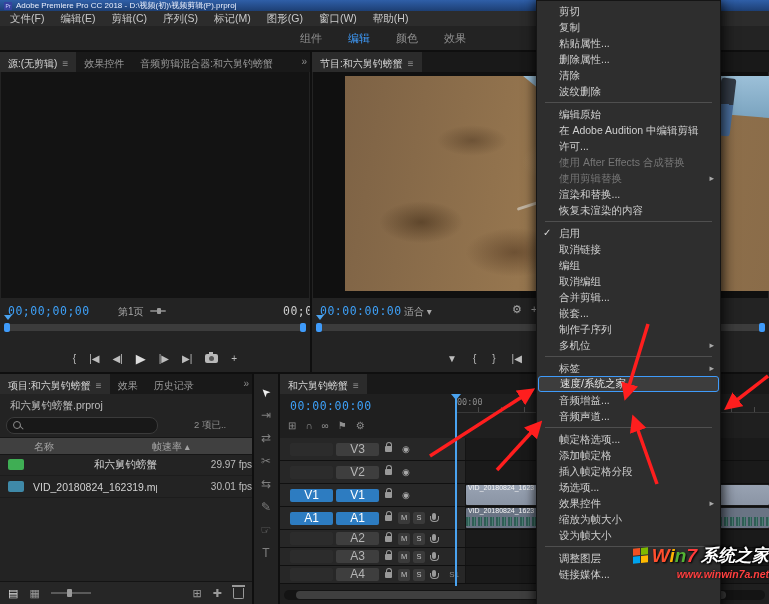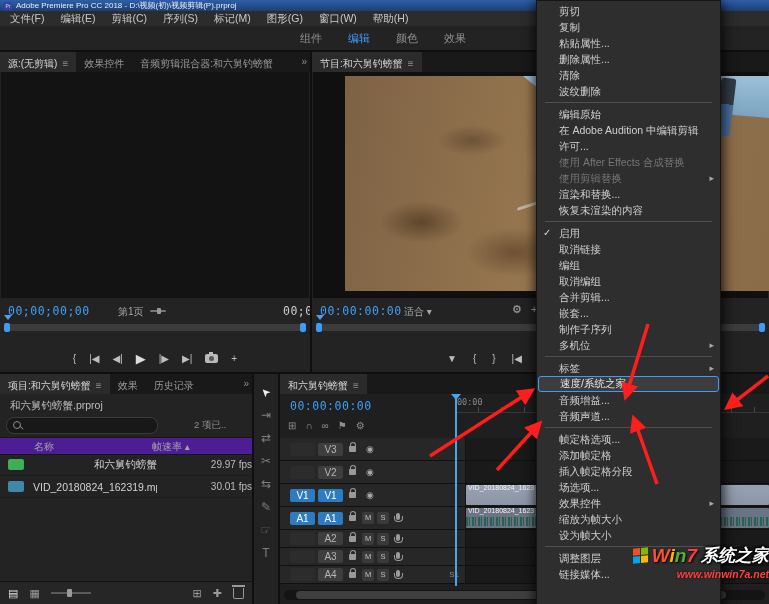--- a/index.html
+++ b/index.html
@@ -69,21 +69,21 @@
     position:relative;margin:0 0 2px 6px;vertical-align:middle;}
   .mslider:after{content:"";position:absolute;left:7px;top:-2px;width:4px;height:6px;background:#999;border-radius:1px;}
   
   #project-panel{left:0;top:374px;width:252px;height:230px;text-align:right;}
   #proj-file{position:absolute;left:10px;top:25px;font-size:10.5px;color:#bdbdbd;}
   #proj-search{position:absolute;left:6px;top:43px;width:150px;height:15px;background:#181818;
     border:1px solid #3a3a3a;border-radius:8px;}
   .mag{width:6px;height:6px;border:1px solid #8a8a8a;border-radius:50%;position:absolute;left:6px;top:3px;}
   .mag:after{content:"";position:absolute;left:5px;top:5px;width:5px;height:1px;background:#8a8a8a;transform:rotate(45deg);}
   #proj-count{position:absolute;left:194px;top:45px;font-size:9.5px;color:#8f8f8f;white-space:nowrap;}
-  #proj-header{position:absolute;left:0;right:0;top:63px;height:16px;background:#4c1d95;
+  #proj-header{position:absolute;left:0;right:0;top:63px;height:16px;background:#404040;
     border-top:1px solid #161616;border-bottom:1px solid #161616;font-size:10px;color:#a5a5a5;}
   #col-name{position:absolute;left:34px;top:2px;} #col-fps{position:absolute;left:152px;top:2px;}
   #proj-rows{position:absolute;left:0;right:0;top:80px;}
   .prow{height:21px;display:flex;align-items:center;border-bottom:1px solid #1c1c1c;}
   .swatch{width:16px;height:11px;border-radius:2px;margin:0 9px 0 8px;flex:0 0 auto;}
   .pname{flex:1;font-size:10.5px;color:#d2d2d2;white-space:nowrap;overflow:hidden;}
   .pfps{width:95px;font-size:10px;color:#bdbdbd;flex:0 0 auto;}
   #proj-footer{position:absolute;left:0;right:0;bottom:0;height:22px;background:#262626;
     border-top:1px solid #141414;display:flex;align-items:center;gap:11px;padding:0 8px;
     font-size:11px;color:#9a9a9a;}
@@ -105,22 +105,22 @@
   #tl-icons{position:absolute;left:8px;top:26px;display:flex;gap:9px;font-size:10px;color:#8f8f8f;}
   #ruler{position:absolute;left:175px;right:0;top:0;height:18px;border-bottom:1px solid #383838;
     background-image:repeating-linear-gradient(90deg,#4a4a4a 0 1px,transparent 1px 23px);
     background-size:100% 5px;background-position:0 100%;background-repeat:no-repeat;}
   .rlabel{position:absolute;top:3px;font-size:8.5px;color:#8a8a8a;font-family:"DejaVu Sans Mono",monospace;white-space:nowrap;}
   #tracks{position:absolute;left:0;right:0;top:44px;}
   .trow{height:22px;display:flex;border-bottom:1px solid #101010;}
   .trow.small{height:17px;}
   .thead{width:175px;flex:0 0 auto;background:#272727;border-right:1px solid #141414;
     display:flex;align-items:center;gap:3px;padding-left:10px;position:relative;}
-  .badge{min-width:17px;height:13px;line-height:13px;font-size:10px;text-align:center;
-    background:#3e3e3e;color:#b5b5b5;border-radius:2px;padding:0 4px;}
+  .badge{min-width:17px;height:13px;line-height:13px;font-size:12px;text-align:center;
+    background:#3e3e3e;color:#b5b5b5;border-radius:2px;padding:0 13px;}
   .badge.on{background:#2d7cc1;color:#fff;}
   .badge.empty{background:#2c2c2c;}
   .lock{width:7px;height:6px;background:#999;border-radius:1px;position:relative;margin:0 3px;}
   .lock:before{content:"";position:absolute;top:-4px;left:1px;width:4px;height:4px;
     border:1px solid #999;border-bottom:none;border-radius:3px 3px 0 0;}
   .eye{font-size:9px;color:#a8a8a8;margin-left:4px;}
   .msbox{width:12px;height:12px;line-height:12px;font-size:7.5px;text-align:center;background:#3a3a3a;
     border-radius:2px;color:#c2c2c2;}
   .mic{width:4px;height:7px;background:#9a9a9a;border-radius:2px;position:relative;margin:0 0 3px 4px;}
   .mic:after{content:"";position:absolute;left:-2px;top:3px;width:7px;height:5px;border:1px solid #9a9a9a;

